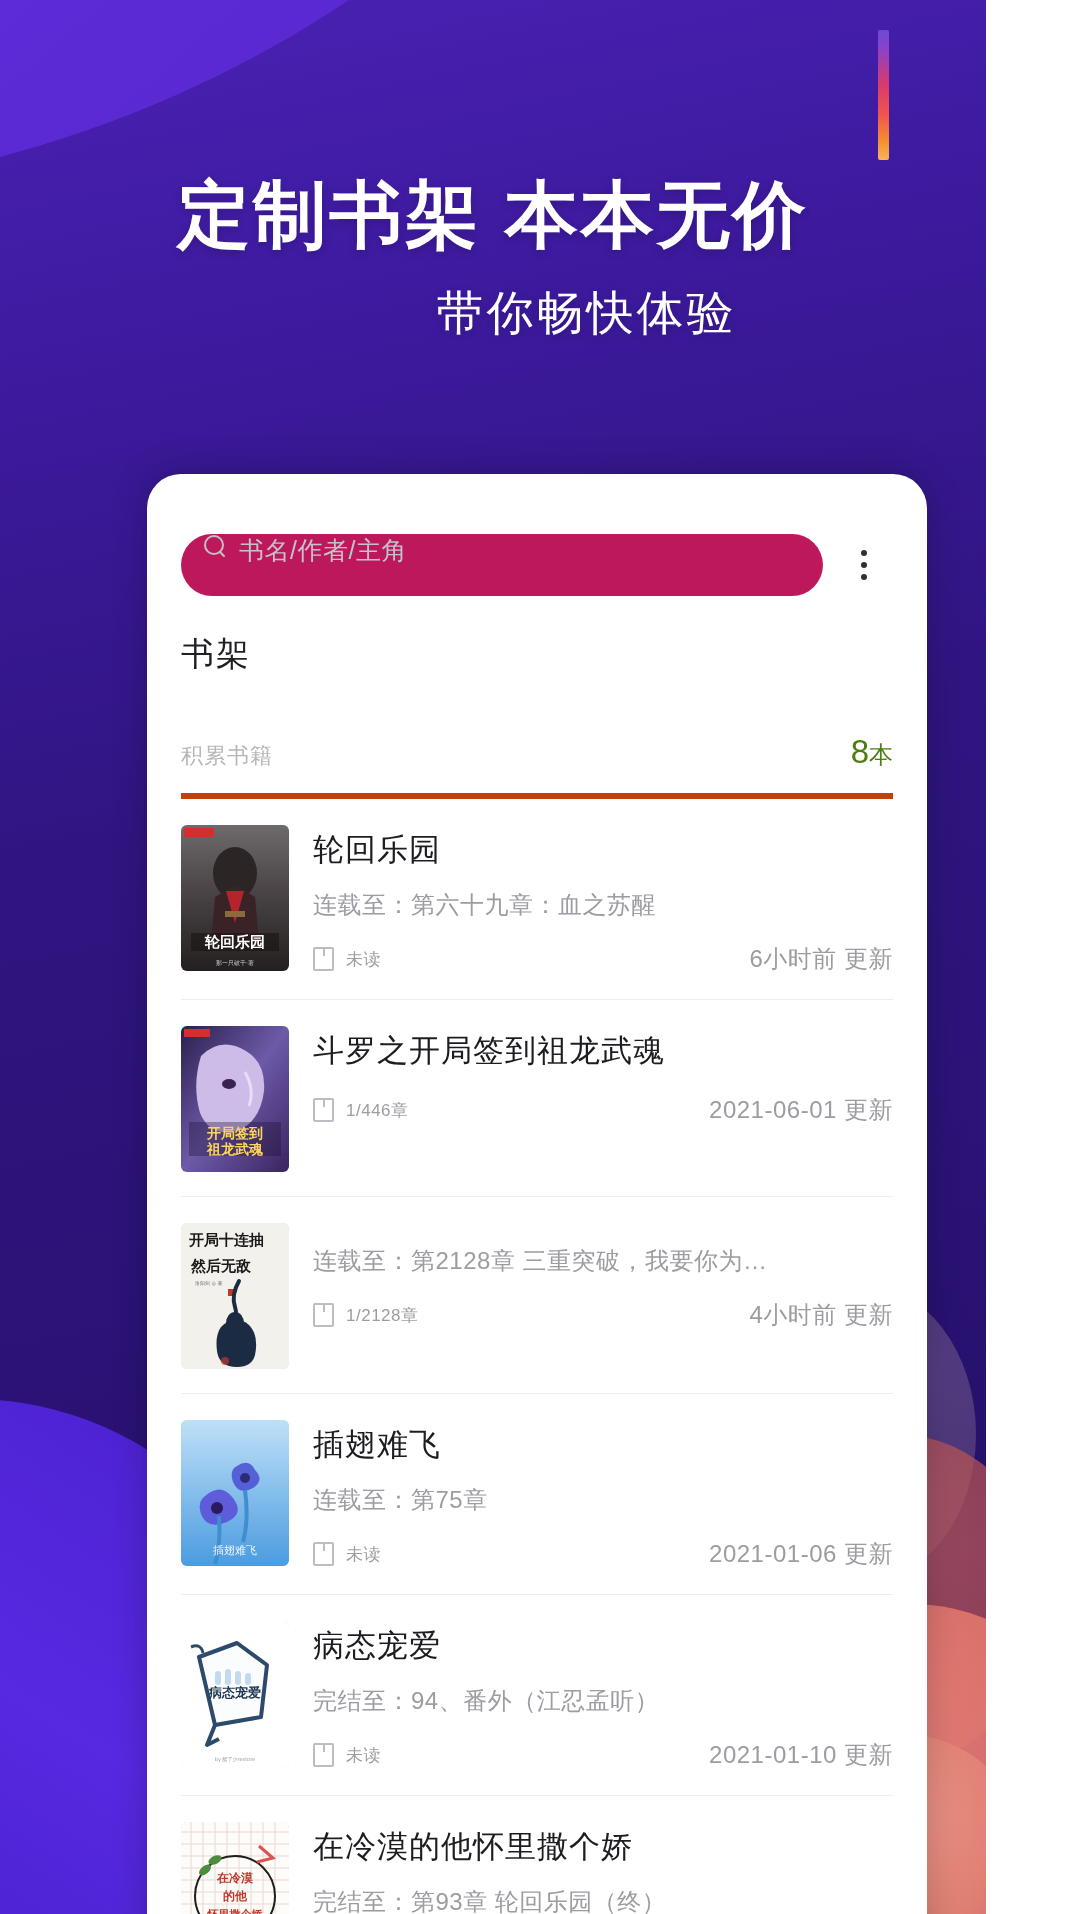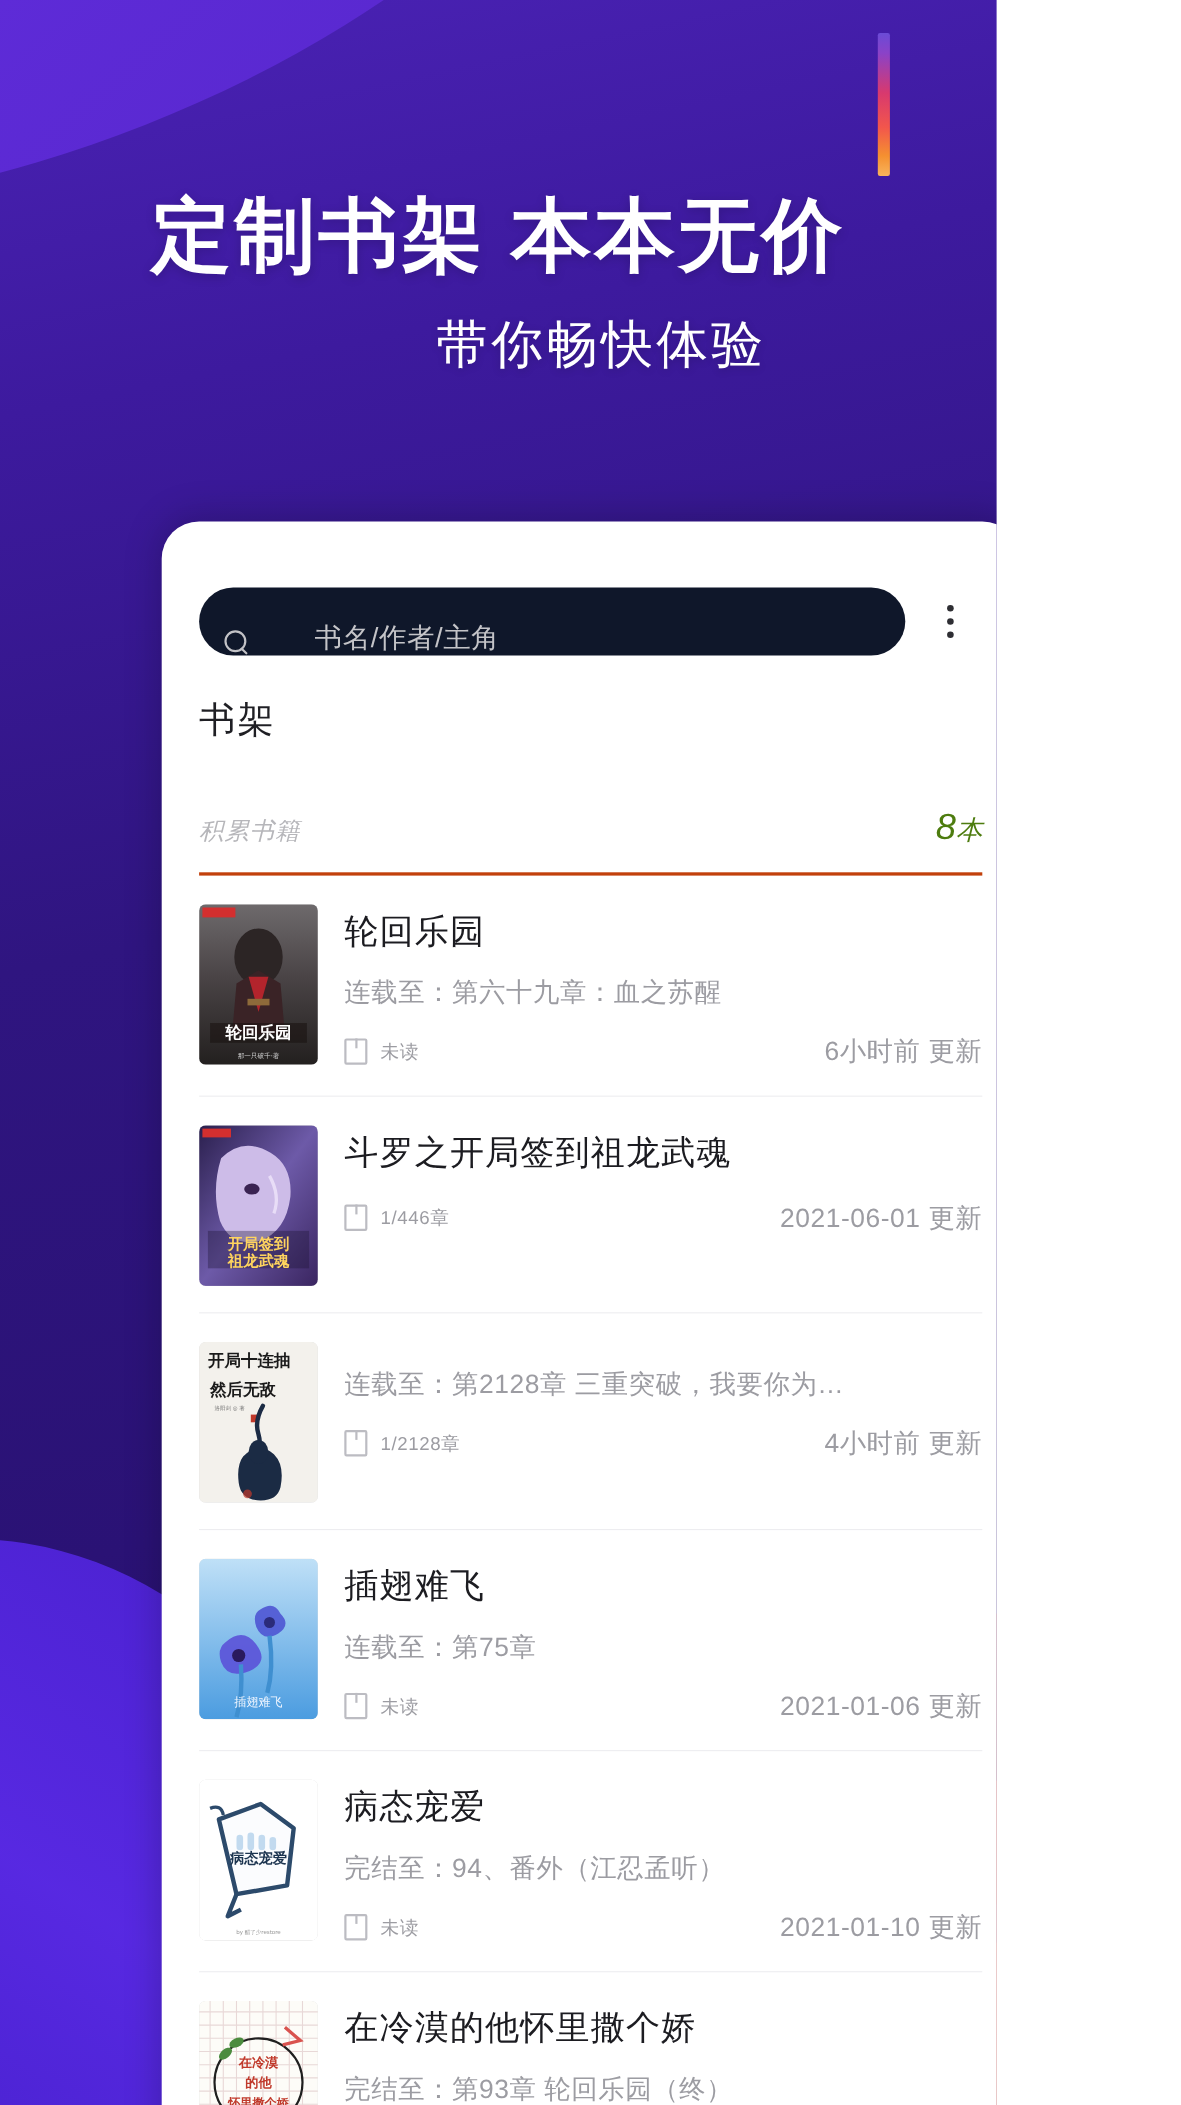--- a/index.html
+++ b/index.html
@@ -5,21 +5,21 @@
 <style>
   * { box-sizing: border-box; margin: 0; padding: 0; }
   html, body {
     width: 1074px;
     height: 1914px;
     overflow: hidden;
     font-family: "Liberation Sans", "DejaVu Sans", sans-serif;
   }
   .stage {
     position: relative;
-    width: 906px;
+    width: 986px;
     height: 1914px;
     background: linear-gradient(168deg, #4a22b5 0%, #3d1a9e 18%, #2f1580 42%, #2a1275 68%, #1e0e55 100%);
     overflow: hidden;
   }
 
   
   .blob-tl {
     position: absolute;
     left: -330px; top: -700px;
     width: 1080px; height: 900px;
@@ -115,26 +115,25 @@
   }
 
   .top-row {
     display: flex;
     align-items: center;
     padding: 60px 34px 0 34px;
   }
   .search-box {
     flex: 1;
     height: 62px;
-    background: #0f172a;
+    background: #be185d;
     border-radius: 31px;
     display: flex;
-    align-items: flex-end;
+    align-items: flex-start;
     padding: 0 22px;
-    gap: 47px;
   }
   .search-icon {
     width: 24px; height: 24px;
     flex: 0 0 24px;
     margin-right: 12px;
     position: relative;
   }
   .search-icon::before {
     content: "";
     position: absolute;
@@ -183,22 +182,21 @@
     color: #1f1f24;
     letter-spacing: 2px;
     font-weight: 500;
   }
   .shelf-sub-row {
     display: flex;
     align-items: flex-end;
     justify-content: space-between;
     margin-top: 20px;
     padding-bottom: 22px;
-    border-bottom: 3px solid #c2410c;
-    font-style: italic;
+    border-bottom: 6px solid #c2410c;
   }
   .shelf-sub {
     font-size: 22px;
     color: #b6b6ba;
     letter-spacing: 1px;
   }
   .shelf-count {
     font-size: 33px;
     color: #4d7c0f;
     letter-spacing: 0;

